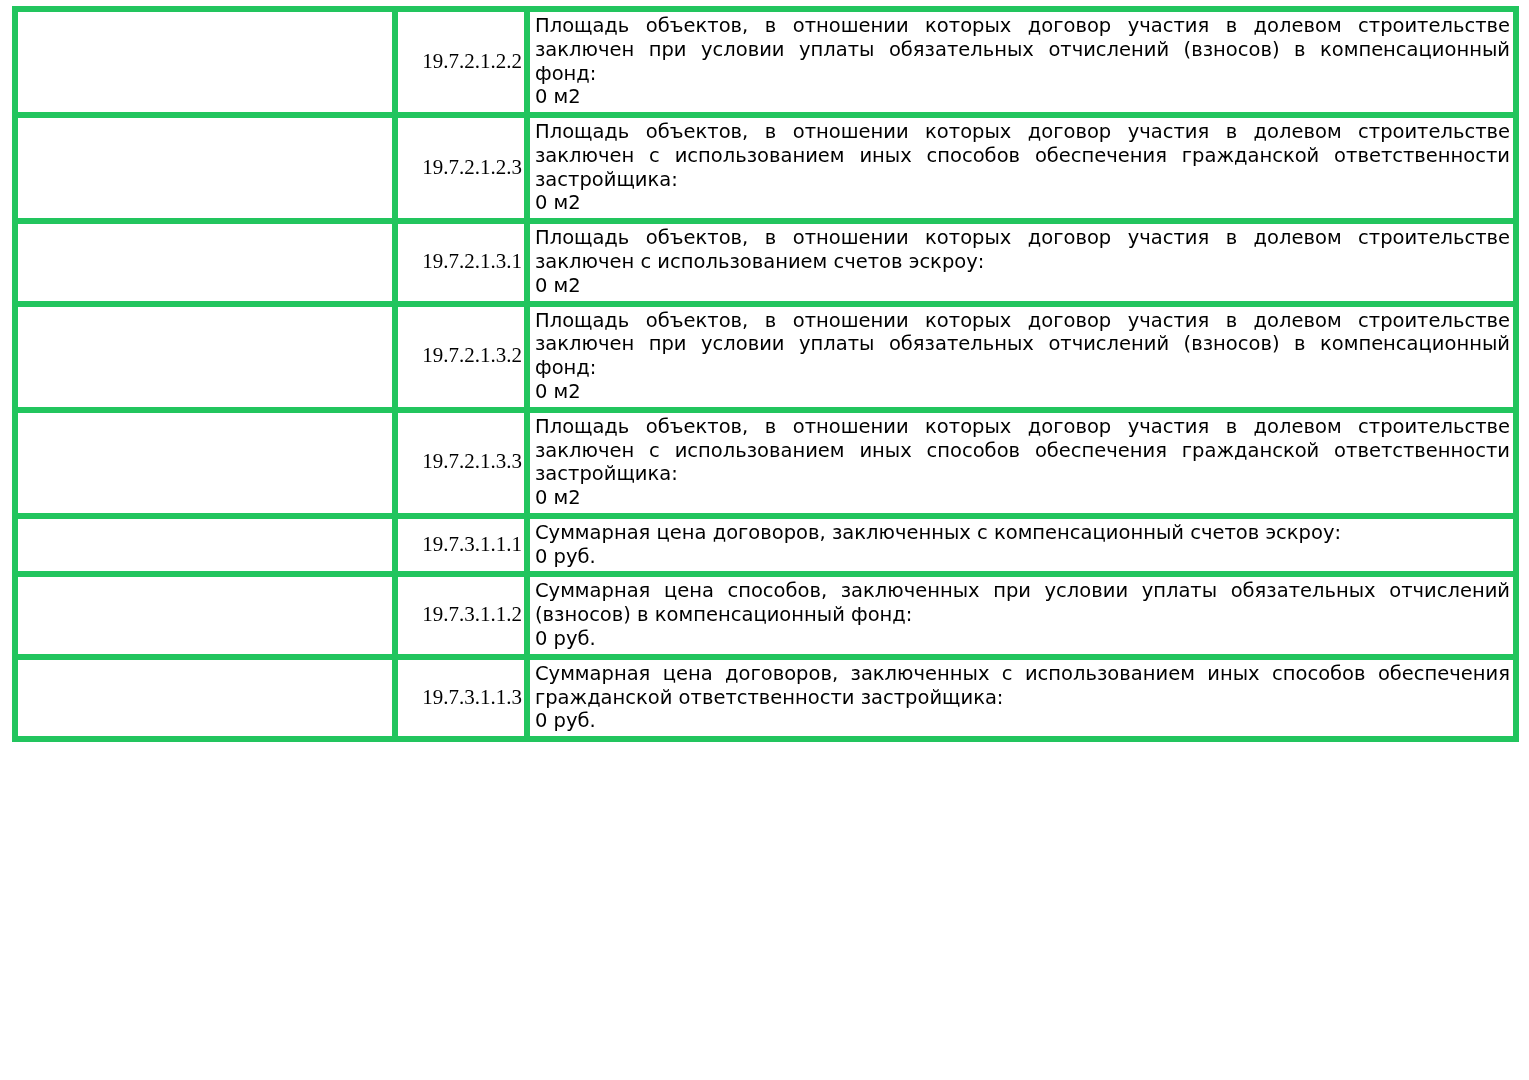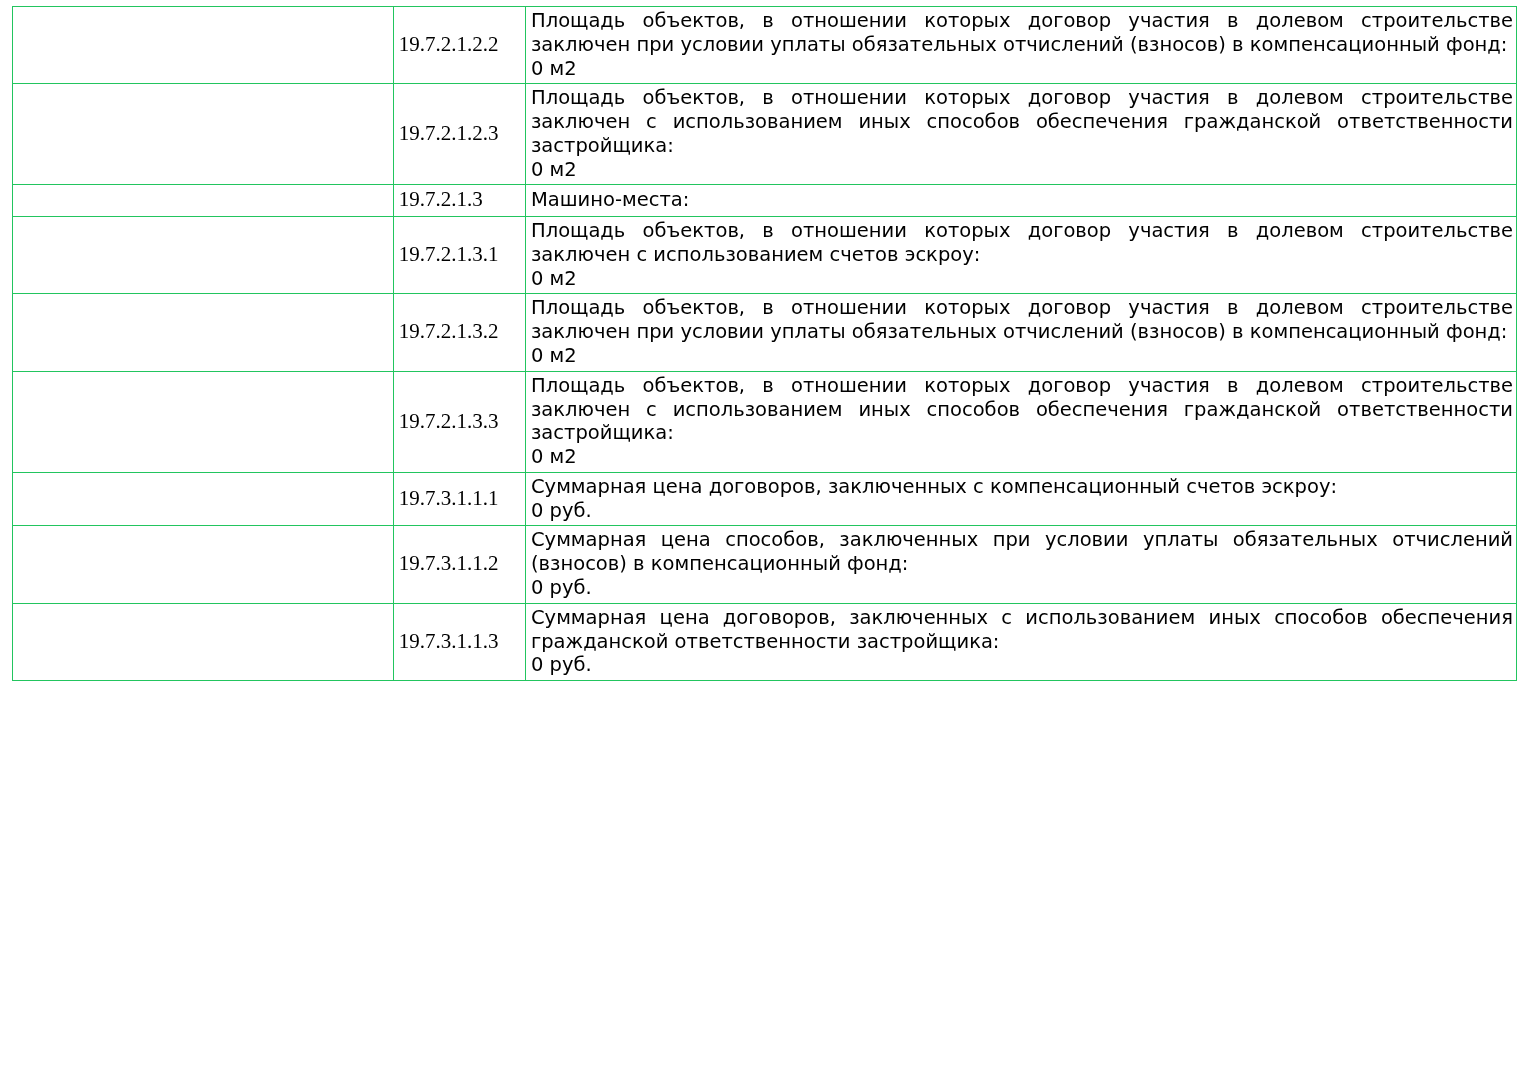--- a/index.html
+++ b/index.html
@@ -12,37 +12,37 @@
     font-family: "DejaVu Sans", sans-serif;
     color: #000000;
   }
   .doc-table {
     border-collapse: collapse;
     table-layout: fixed;
     width: 1505px;
     margin: 6px 12px 0 12px;
   }
   .doc-table td {
-    border: 1px solid #22c55e;
+    border: 6px solid #22c55e;
     vertical-align: middle;
     padding: 2px 3px 3px 4px;
     font-size: 20px;
     line-height: 1.22;
   }
   col.c-left   { width: 380px; }
   col.c-num    { width: 132px; }
   col.c-text   { width: 989px; }
 
   td.cell-left {
     padding: 0;
   }
   td.cell-num {
     font-family: "Liberation Serif", serif;
     font-size: 21px;
-    text-align: left;
+    text-align: right;
     white-space: nowrap;
     padding-left: 5px;
     padding-right: 2px;
     margin-left: 46px;
   }
   td.cell-text {
     font-family: "DejaVu Sans", sans-serif;
     font-size: 19.5px;
     padding-left: 5px;
   }
@@ -75,27 +75,20 @@
           <span class="line just">Площадь объектов, в отношении которых договор участия в долевом строительстве заключен при условии уплаты обязательных отчислений (взносов) в компенсационный фонд:</span>
           <span class="val">0 м2</span>
         </td>
       </tr>
       <tr>
         <td class="cell-left"></td>
         <td class="cell-num">19.7.2.1.2.3</td>
         <td class="cell-text">
           <span class="line just">Площадь объектов, в отношении которых договор участия в долевом строительстве заключен с использованием иных способов обеспечения гражданской ответственности застройщика:</span>
           <span class="val">0 м2</span>
-        </td>
-      </tr>
-      <tr>
-        <td class="cell-left"></td>
-        <td class="cell-num">19.7.2.1.3</td>
-        <td class="cell-text">
-          <span class="line">Машино-места:</span>
         </td>
       </tr>
       <tr>
         <td class="cell-left"></td>
         <td class="cell-num">19.7.2.1.3.1</td>
         <td class="cell-text">
           <span class="line just">Площадь объектов, в отношении которых договор участия в долевом строительстве заключен с использованием счетов эскроу:</span>
           <span class="val">0 м2</span>
         </td>
       </tr>

